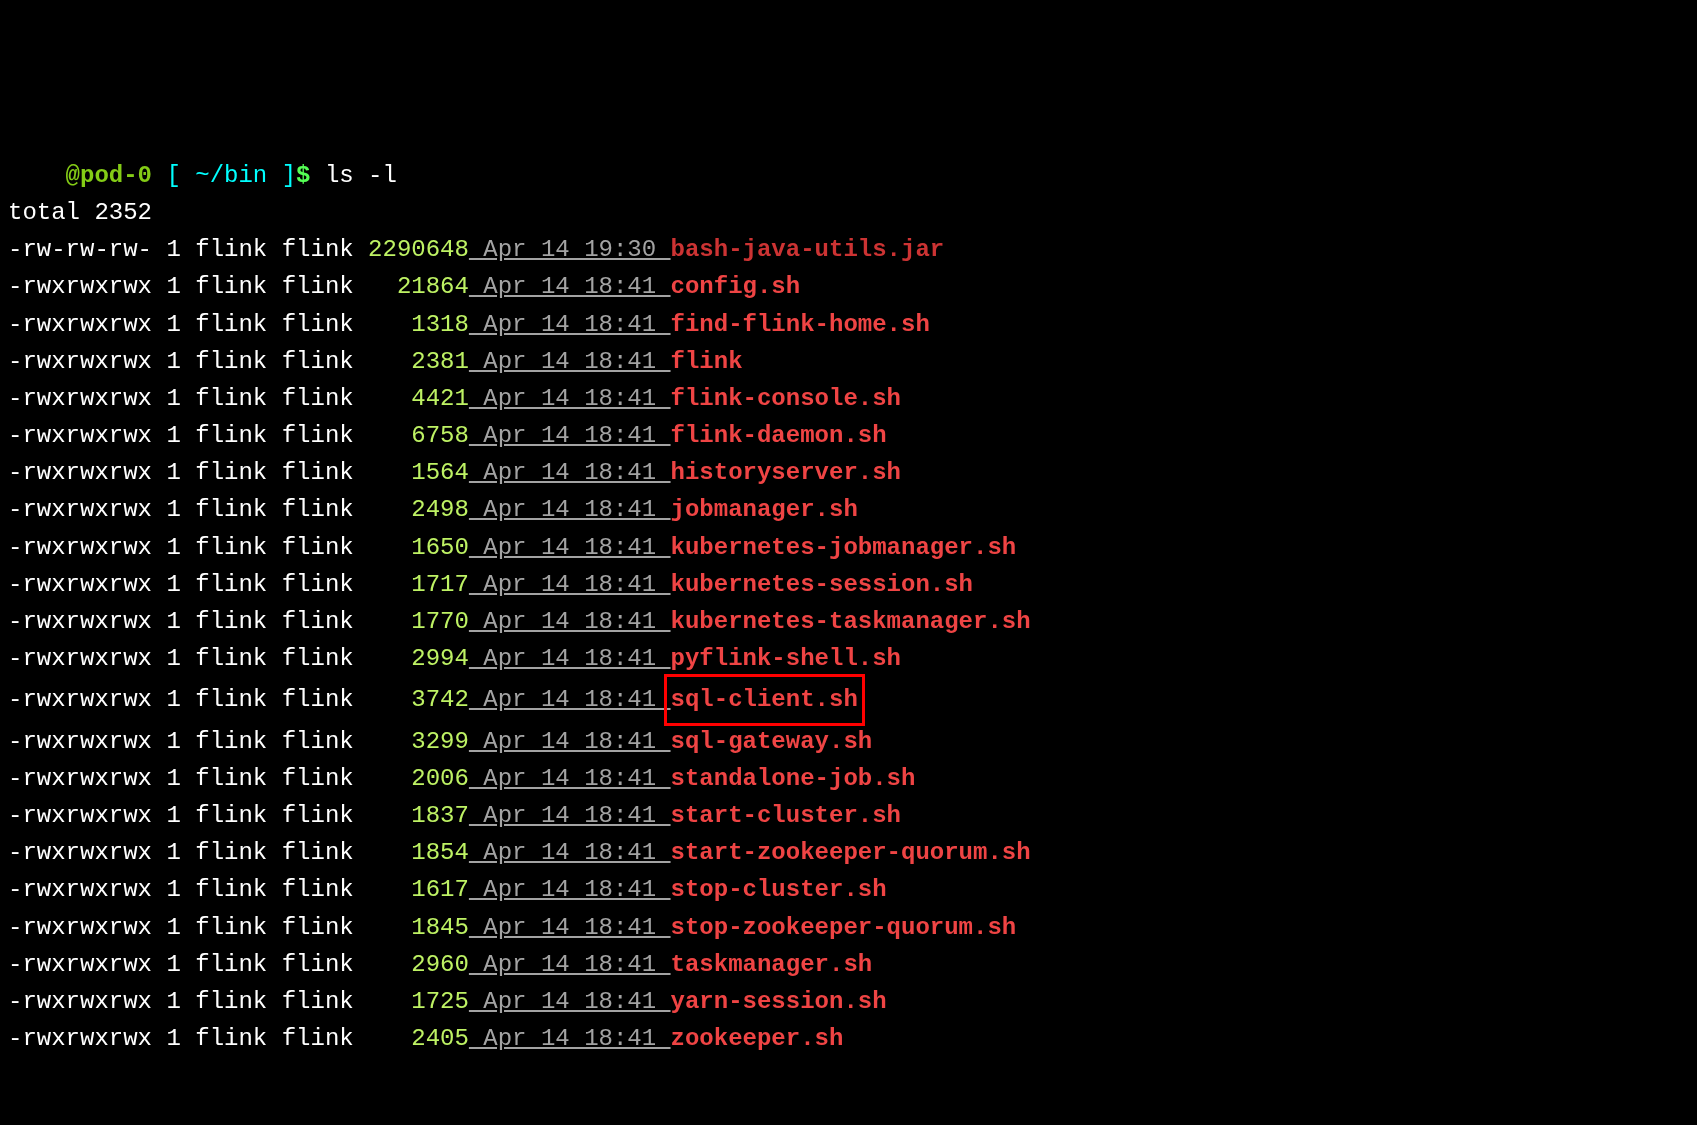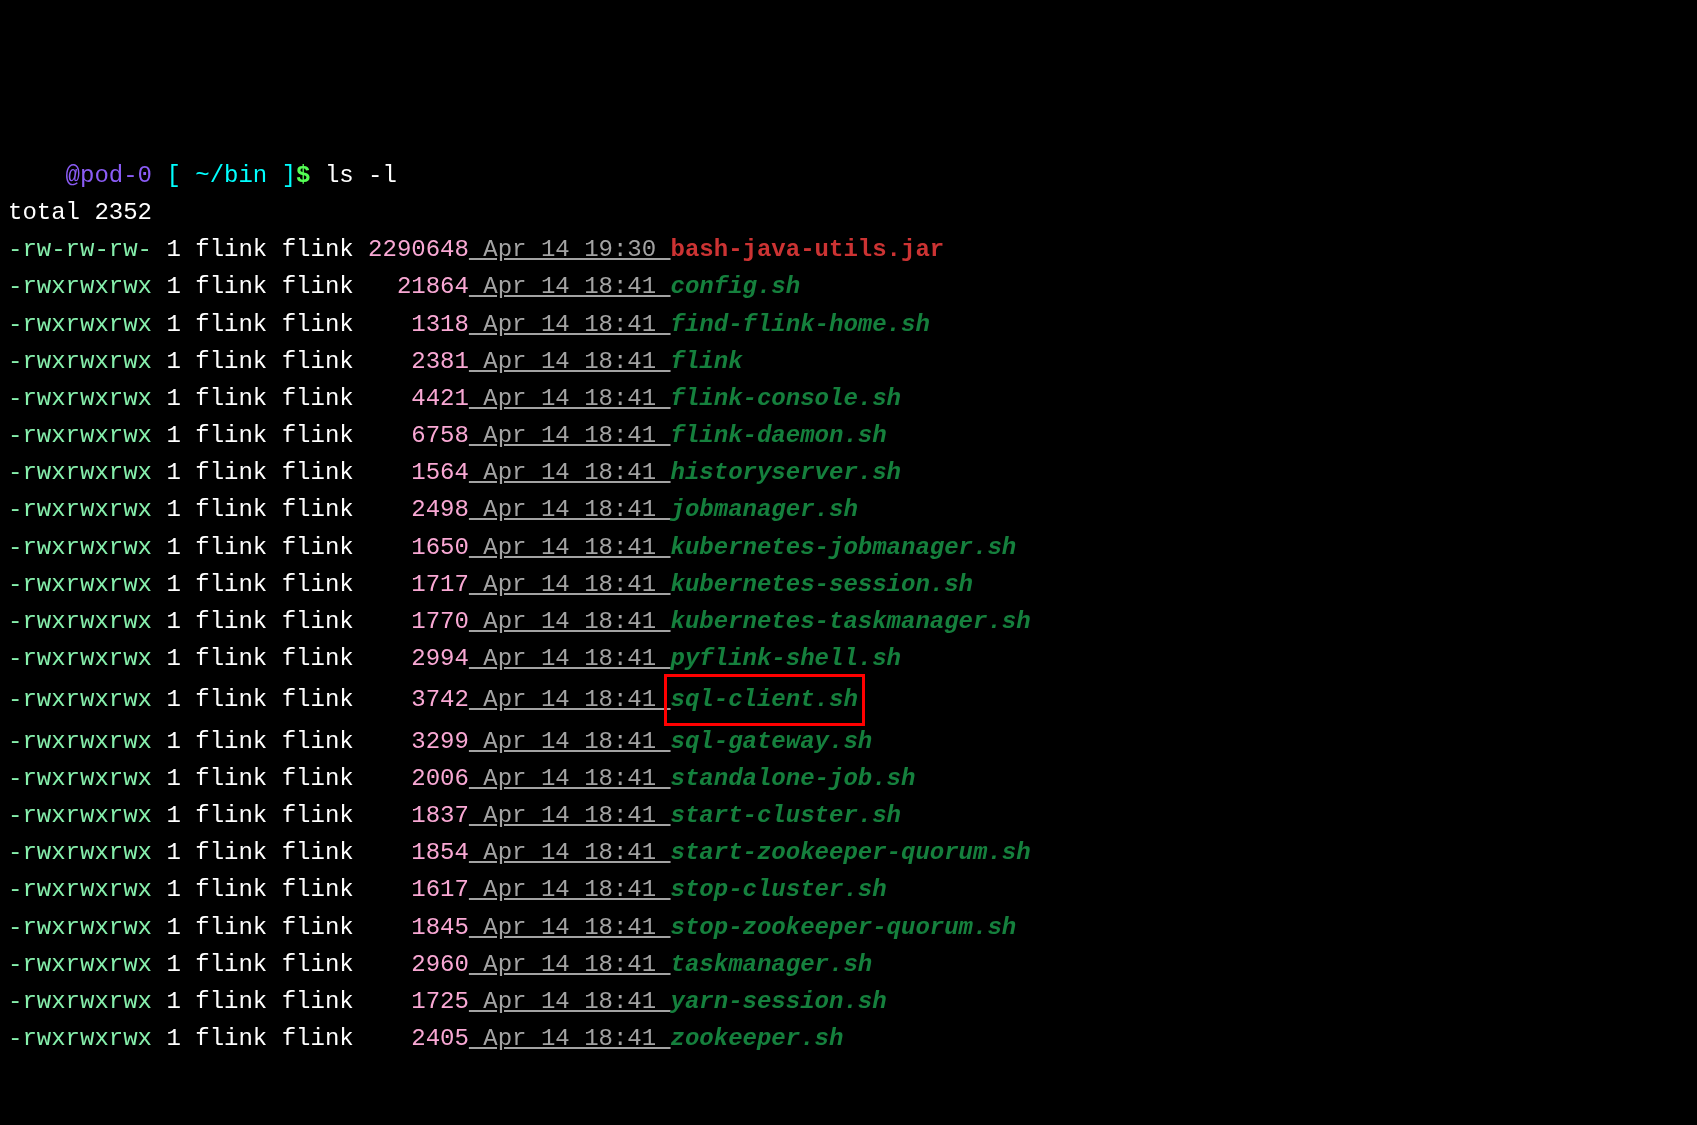--- a/index.html
+++ b/index.html
@@ -10,22 +10,22 @@
     body {
       background-color: #000000;
       color: #ffffff;
       font-family: 'Courier New', Consolas, monospace;
       font-size: 24px;
       line-height: 1.55;
       padding: 8px;
       white-space: pre;
     }
     .prompt-host {
-      color: #8b5cf6;
-      font-weight: normal;
+      color: #84cc16;
+      font-weight: bold;
     }
     .prompt-bracket {
       color: #00ffff;
     }
     .prompt-path {
       color: #00ffff;
     }
     .prompt-dollar {
       color: #55ff55;
       font-weight: bold;
@@ -33,28 +33,28 @@
     .command {
       color: #ffffff;
       margin-top: 48px;
     }
     .total-line {
       color: #ffffff;
     }
     .row {
       display: block;
     }
-    .perms { color: #86efac; }
+    .perms { color: #ffffff; }
     .links { color: #ffffff; }
     .owner { color: #ffffff; }
     .group { color: #ffffff; }
-    .size  { color: #f9a8d4; }
+    .size  { color: #bef264; }
     .date  { color: #a3a3a3; text-decoration: underline; }
     .filename-regular { color: #cc3333; font-weight: bold; }
-    .filename-exec    { color: #15803d; font-weight: bold; font-style: italic; }
+    .filename-exec    { color: #ef4444; font-weight: bold; }
     .highlight-box {
       border: 3px solid #ff0000;
       padding: 4px 4px;
       display: inline-block;
       margin-left: -7px;
       margin-top: -3px;
       margin-bottom: -3px;
     }
   </style>
 </head>

